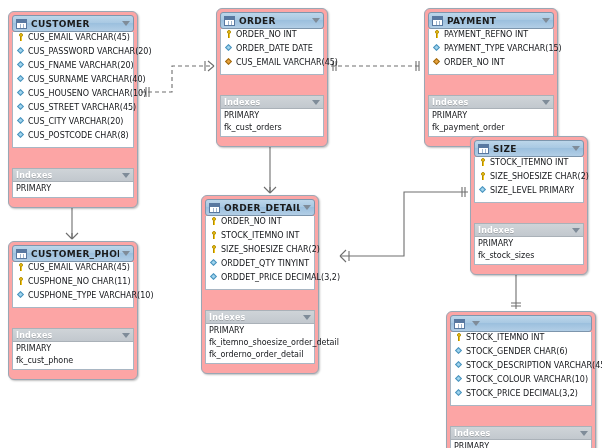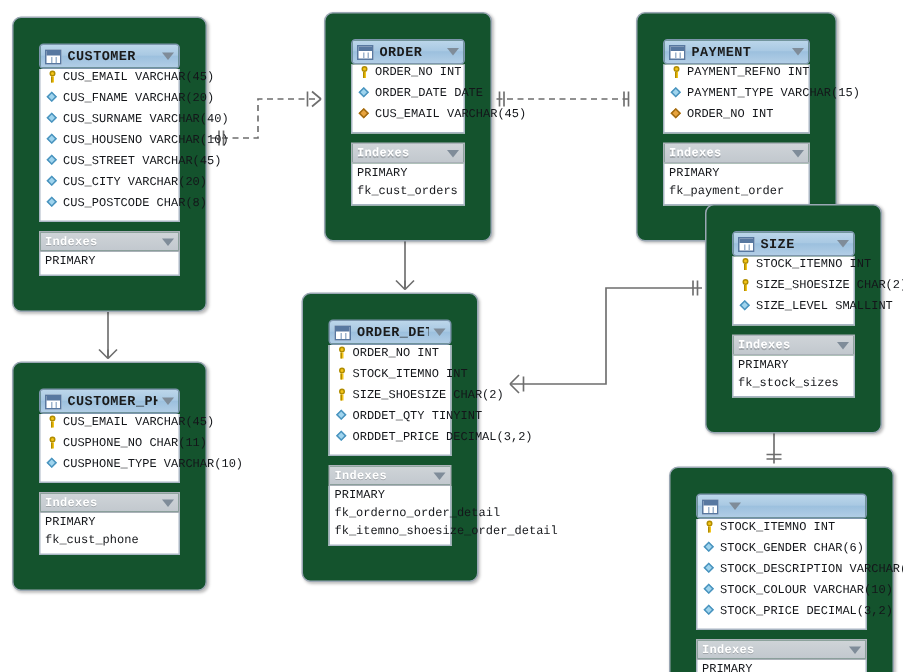--- a/index.html
+++ b/index.html
@@ -11,26 +11,25 @@
     position:relative;
   }
   #canvas{position:absolute;left:0;top:0;width:602px;height:448px;}
   svg.links{position:absolute;left:0;top:0;width:602px;height:448px;pointer-events:none;}
 
   
   .tbl{
     position:absolute;
     border:1px solid #9aa7b4;
     border-radius:6px;
-    background:#14532d;
+    background:#fca5a5;
     box-shadow:1px 1px 2px rgba(0,0,0,.25);
     box-sizing:border-box;
-    padding:17px;
+    padding:3px;
     z-index:5;
-    font-family:Liberation Mono, monospace;
   }
   .tbl-hdr{
     height:17px;
     border:1px solid #7d96ad;
     border-radius:3px;
     background:linear-gradient(to bottom,#bcd6ea 0%,#a9c9e3 45%,#9cc0de 50%,#b2cee6 100%);
     display:flex;align-items:center;
     padding:0 3px;
     box-sizing:border-box;
   }
@@ -90,21 +89,21 @@
     background:#9fd4ee;border:1px solid #4a93bd;
     transform:rotate(45deg);box-sizing:border-box;
   }
   
   .cicon.fk::before{
     content:"";position:absolute;left:1px;top:1px;width:5px;height:5px;
     background:#e8a33d;border:1px solid #a06a12;
     transform:rotate(45deg);box-sizing:border-box;
   }
   .idx-hdr{
-    height:14px;margin-top:6px;
+    height:14px;margin-top:20px;
     background:linear-gradient(to bottom,#cfd4d8 0%,#c2c8ce 100%);
     border:1px solid #aab1b8;
     display:flex;align-items:center;padding:0 3px;
     box-sizing:border-box;
   }
   .idx-title{
     font-size:8px;font-weight:bold;color:#ffffff;
     flex:1 1 auto;letter-spacing:.2px;
     text-shadow:0 1px 0 rgba(0,0,0,.18);
   }
@@ -176,20 +175,24 @@
         <span class="tbl-title">CUSTOMER</span>
         <span class="caret"></span>
       </div>
       <div class="cols">
         <div class="col">
           <span class="cicon pk"></span>
           <span>CUS_EMAIL VARCHAR(45)</span>
         </div>
         <div class="col">
           <span class="cicon nk"></span>
+          <span>CUS_PASSWORD VARCHAR(20)</span>
+        </div>
+        <div class="col">
+          <span class="cicon nk"></span>
           <span>CUS_FNAME VARCHAR(20)</span>
         </div>
         <div class="col">
           <span class="cicon nk"></span>
           <span>CUS_SURNAME VARCHAR(40)</span>
         </div>
         <div class="col">
           <span class="cicon nk"></span>
           <span>CUS_HOUSENO VARCHAR(10)</span>
         </div>
@@ -285,21 +288,21 @@
         <div class="col">
           <span class="cicon pk"></span>
           <span>STOCK_ITEMNO INT</span>
         </div>
         <div class="col">
           <span class="cicon pk"></span>
           <span>SIZE_SHOESIZE CHAR(2)</span>
         </div>
         <div class="col">
           <span class="cicon nk"></span>
-          <span>SIZE_LEVEL SMALLINT</span>
+          <span>SIZE_LEVEL PRIMARY</span>
         </div>
       </div>
       <div class="idx-hdr">
         <span class="idx-title">Indexes</span>
         <span class="caret"></span>
       </div>
       <div class="idx-list">
         <div class="idx">PRIMARY</div>
         <div class="idx">fk_stock_sizes</div>
       </div>
@@ -332,22 +335,22 @@
           <span class="cicon nk"></span>
           <span>ORDDET_PRICE DECIMAL(3,2)</span>
         </div>
       </div>
       <div class="idx-hdr">
         <span class="idx-title">Indexes</span>
         <span class="caret"></span>
       </div>
       <div class="idx-list">
         <div class="idx">PRIMARY</div>
+        <div class="idx">fk_itemno_shoesize_order_detail</div>
         <div class="idx">fk_orderno_order_detail</div>
-        <div class="idx">fk_itemno_shoesize_order_detail</div>
       </div>
       <div class="tbl-foot"></div>
     </div>
     <div class="tbl" style="left: 8px; top: 241px; width: 130px;">
       <div class="tbl-hdr">
         <span class="ticon"></span>
         <span class="tbl-title">CUSTOMER_PHONE</span>
         <span class="caret"></span>
       </div>
       <div class="cols">

